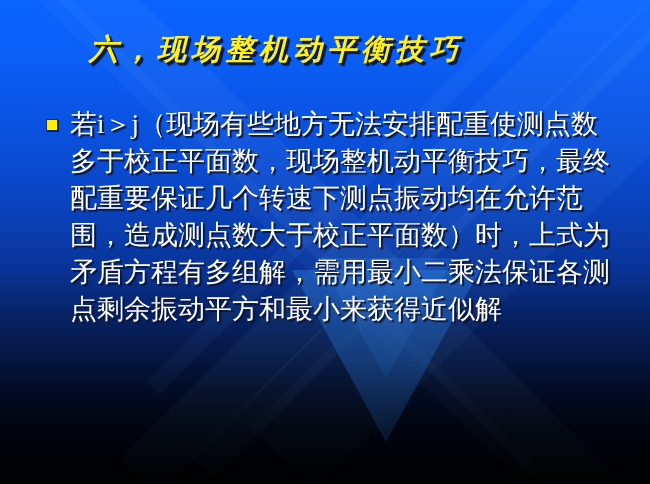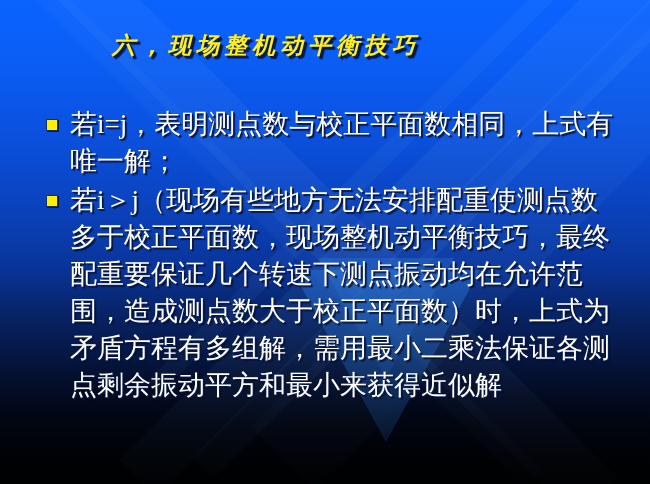--- a/index.html
+++ b/index.html
@@ -94,27 +94,27 @@
   
   .content {
     position: absolute;
     inset: 0;
     z-index: 5;
   }
 
   #title {
     position: absolute;
     top: 30px;
-    left: 6px;
+    left: 16px;
     width: 520px;
     text-align: center;
     color: #ffee22;
     font-family: "DejaVu Serif", "Liberation Serif", serif;
     font-weight: bold;
-    font-size: 23px;
+    font-size: 29px;
     letter-spacing: 5px;
     font-style: italic;
     text-shadow:
        2px 2px 0 #0a1a44,
        3px 3px 1px rgba(4, 14, 50, 0.85);
     white-space: nowrap;
   }
 
   .bullets {
     position: absolute;
@@ -168,24 +168,20 @@
     <div class="chevron-inner"></div>
   </div>
   <div class="vignette"></div>
 
   <div class="content">
 
     <div id="title">六，现场整机动平衡技巧</div>
 
     <div class="bullets">
 
-      <div class="bullet-item">
-        <span class="bullet-marker"></span>
-        <span class="bullet-text">若i=j，表明测点数与校正平面数相同，上式有唯一解；</span>
-      </div>
 
       <div class="bullet-item">
         <span class="bullet-marker"></span>
         <span class="bullet-text">若i＞j（现场有些地方无法安排配重使测点数多于校正平面数，现场整机动平衡技巧，最终配重要保证几个转速下测点振动均在允许范围，造成测点数大于校正平面数）时，上式为矛盾方程有多组解，需用最小二乘法保证各测点剩余振动平方和最小来获得近似解</span>
       </div>
 
     </div>
   </div>
 </div>
 

